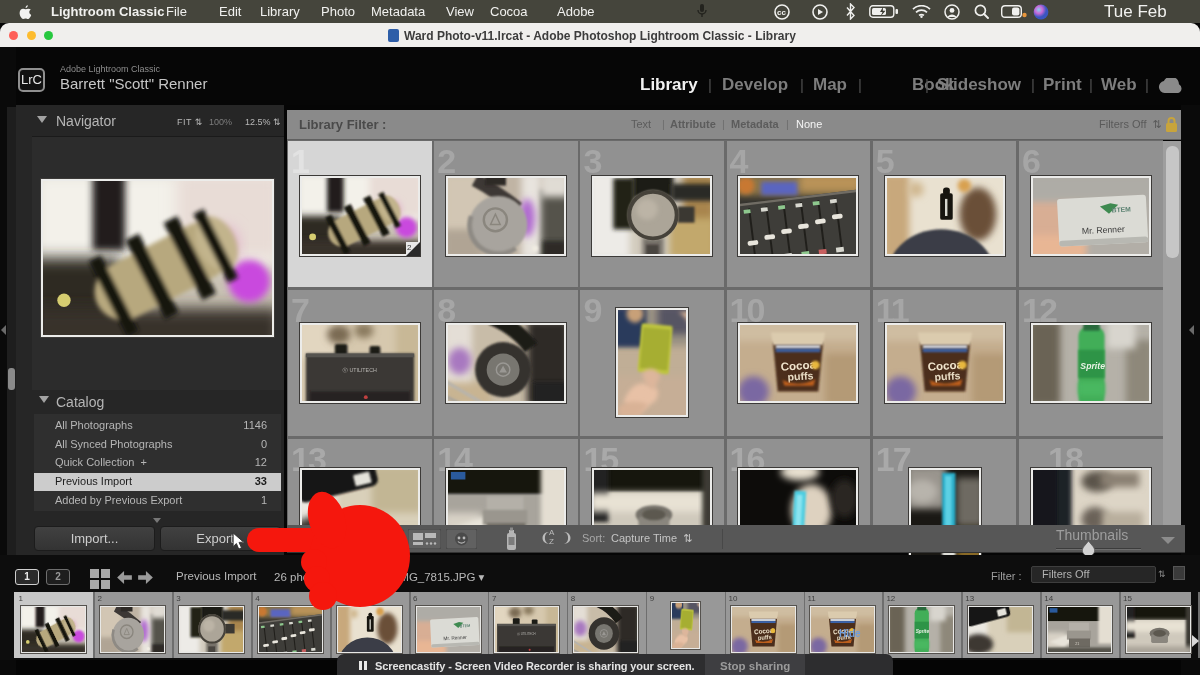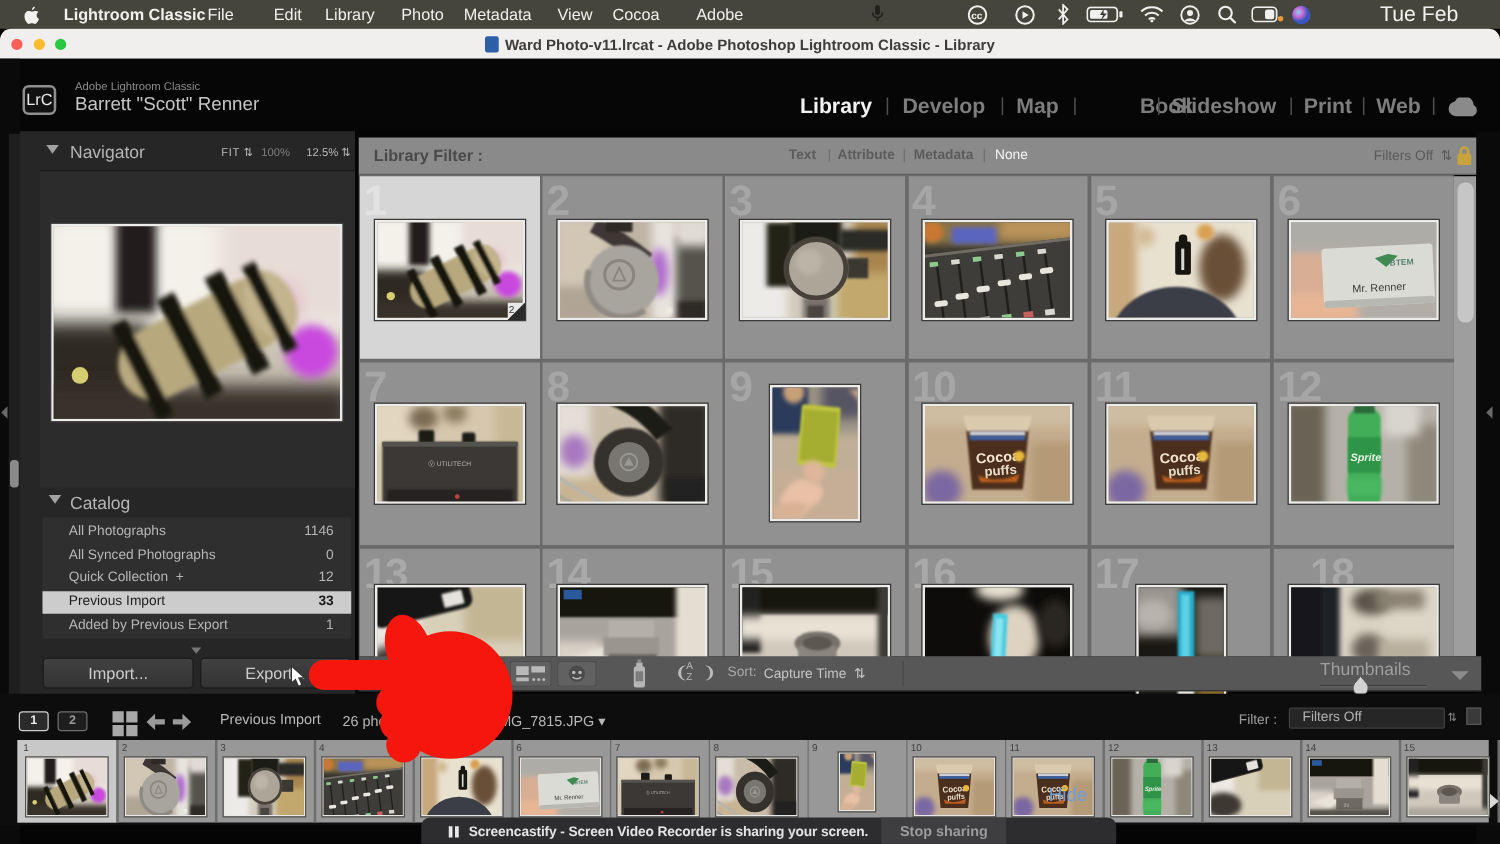--- a/index.html
+++ b/index.html
@@ -402,21 +402,21 @@
 <div class="crow" style="top:456px">Quick Collection&nbsp;&nbsp;+<b>12</b></div>
 <div class="a" style="left:34px;top:472.5px;width:247px;height:18.5px;background:#cccccc"></div>
 <div class="crow" style="top:475px;color:#1c1c1c">Previous Import<b style="font-weight:bold">33</b></div>
 <div class="crow" style="top:493.5px">Added by Previous Export<b>1</b></div>
 <div class="a" style="left:153px;top:518px;width:0;height:0;border-top:5px solid #777;border-left:4px solid transparent;border-right:4px solid transparent"></div>
 <div class="a" style="left:34px;top:526px;width:121px;height:25px;background:linear-gradient(#414141,#333);border:1px solid #1c1c1c;border-radius:4px;color:#cdcdcd;font-size:13px;text-align:center;line-height:24px">Import...</div>
 <div class="a" style="left:160px;top:526px;width:121px;height:25px;background:linear-gradient(#414141,#333);border:1px solid #1c1c1c;border-radius:4px;color:#cdcdcd;font-size:13px;text-align:center;line-height:24px">Export...</div>
 
 <div class="a" style="left:287px;top:110px;width:898px;height:30px;background:#8a8a8a;border-bottom:1px solid #606060"></div>
 <div class="tx" style="left:299px;top:117px;font-size:13px;color:#4a4a4a;font-weight:bold">Library Filter :</div>
-<div class="tx" style="left:631px;top:118px;font-size:11px;color:#5c5c5c;font-weight:bold">Text</div>
+<div class="tx" style="left:631px;top:118px;font-size:11px;color:#5c5c5c;font-weight:normal">Text</div>
 <div class="tx" style="left:662px;top:118px;font-size:11px;color:#6e6e6e">|</div>
 <div class="tx" style="left:670px;top:118px;font-size:11px;color:#5c5c5c;font-weight:bold">Attribute</div>
 <div class="tx" style="left:722px;top:118px;font-size:11px;color:#6e6e6e">|</div>
 <div class="tx" style="left:731px;top:118px;font-size:11px;color:#5c5c5c;font-weight:bold">Metadata</div>
 <div class="tx" style="left:786px;top:118px;font-size:11px;color:#6e6e6e">|</div>
 <div class="tx" style="left:796px;top:118px;font-size:11px;color:#f4f4f4;font-weight:normal">None</div>
 <div class="tx" style="left:1099px;top:118px;font-size:11px;color:#5a5a5a">Filters Off&nbsp;&nbsp;⇅</div>
 <svg class="a" style="left:1164px;top:116px" width="15" height="17" viewBox="0 0 15 17">
     <rect x="2" y="7" width="11" height="9" rx="1.5" fill="#c8a43c"></rect>
     <path d="M4.5 8 V5 a3 3 0 0 1 6 0 V8" fill="none" stroke="#c8a43c" stroke-width="2"></path>
@@ -739,13 +739,13 @@
   </svg>
 <svg class="a" style="left:232px;top:532px;z-index:31" width="14" height="19" viewBox="0 0 15 21">
     <path d="M1 1 L1 16.2 L4.6 12.8 L7.2 18.9 L10.3 17.5 L7.6 11.5 L12.6 11.2 Z" fill="#fdfdfd" stroke="#333" stroke-width="1.1"></path>
   </svg>
 <div class="a" style="left:337px;top:654px;width:556px;height:21px;background:#2d2d2f;border-radius:7px 7px 0 0;z-index:40"></div>
 <div class="a" style="left:359px;top:661px;width:2.5px;height:9px;background:#e8e8e8;z-index:41"></div>
 <div class="a" style="left:364px;top:661px;width:2.5px;height:9px;background:#e8e8e8;z-index:41"></div>
 <div class="tx" style="left:375px;top:660px;font-size:11px;font-weight:bold;color:#e4e4e4;letter-spacing:-0.1px;z-index:41">Screencastify - Screen Video Recorder is sharing your screen.</div>
 <div class="a" style="left:705px;top:654px;width:100px;height:21px;background:#3e3e41;z-index:41"></div>
 <div class="tx" style="left:720px;top:660px;font-size:11.5px;font-weight:bold;color:#9b9b9b;z-index:42">Stop sharing</div>
-<div class="tx" style="left:839px;top:628px;font-size:15px;font-weight:normal;color:#6f9edc;z-index:42">Hide</div>
+<div class="tx" style="left:839px;top:628px;font-size:10px;font-weight:bold;color:#6f9edc;z-index:42">Hide</div>
 
 </body></html>

